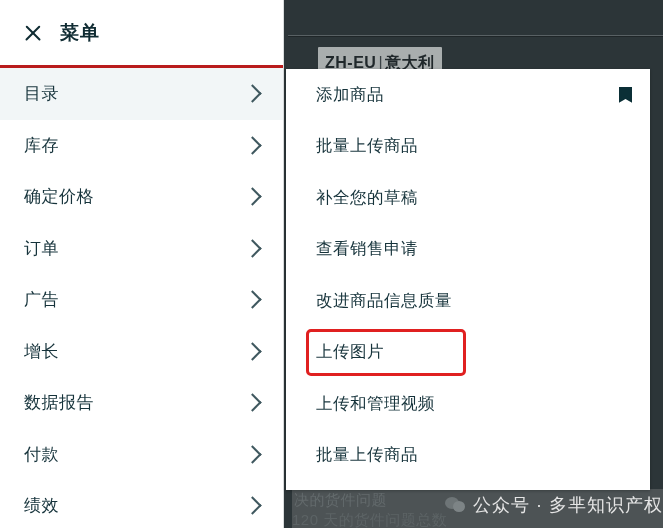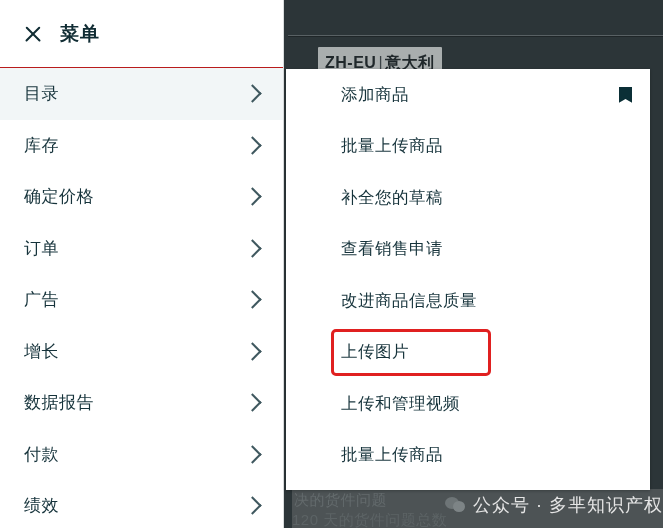--- a/index.html
+++ b/index.html
@@ -113,21 +113,21 @@
     background: #ffffff;
     border-right: 1px solid #d9dcdd;
     box-sizing: border-box;
   }
   .menu-header {
     height: 68px;
     display: flex;
     align-items: center;
     padding-left: 22px;
     box-sizing: border-box;
-    border-bottom: 1px solid #b91c1c;
+    border-bottom: 3px solid #b91c1c;
     background: #ffffff;
   }
   .close-icon {
     width: 22px;
     height: 22px;
     position: relative;
     margin-right: 16px;
     flex: 0 0 auto;
   }
   .close-icon::before,
@@ -194,21 +194,20 @@
   }
   .sub-row {
     height: 51.5px;
     display: flex;
     align-items: center;
     justify-content: space-between;
     padding: 0 18px 0 30px;
     box-sizing: border-box;
     position: relative;
     cursor: pointer;
-    margin-left: 25px;
   }
   .sub-row-label {
     font-size: 16.5px;
     color: #16333b;
     letter-spacing: 0.5px;
   }
   .bookmark-icon {
     width: 13px;
     height: 16px;
     background: #0b2f36;

